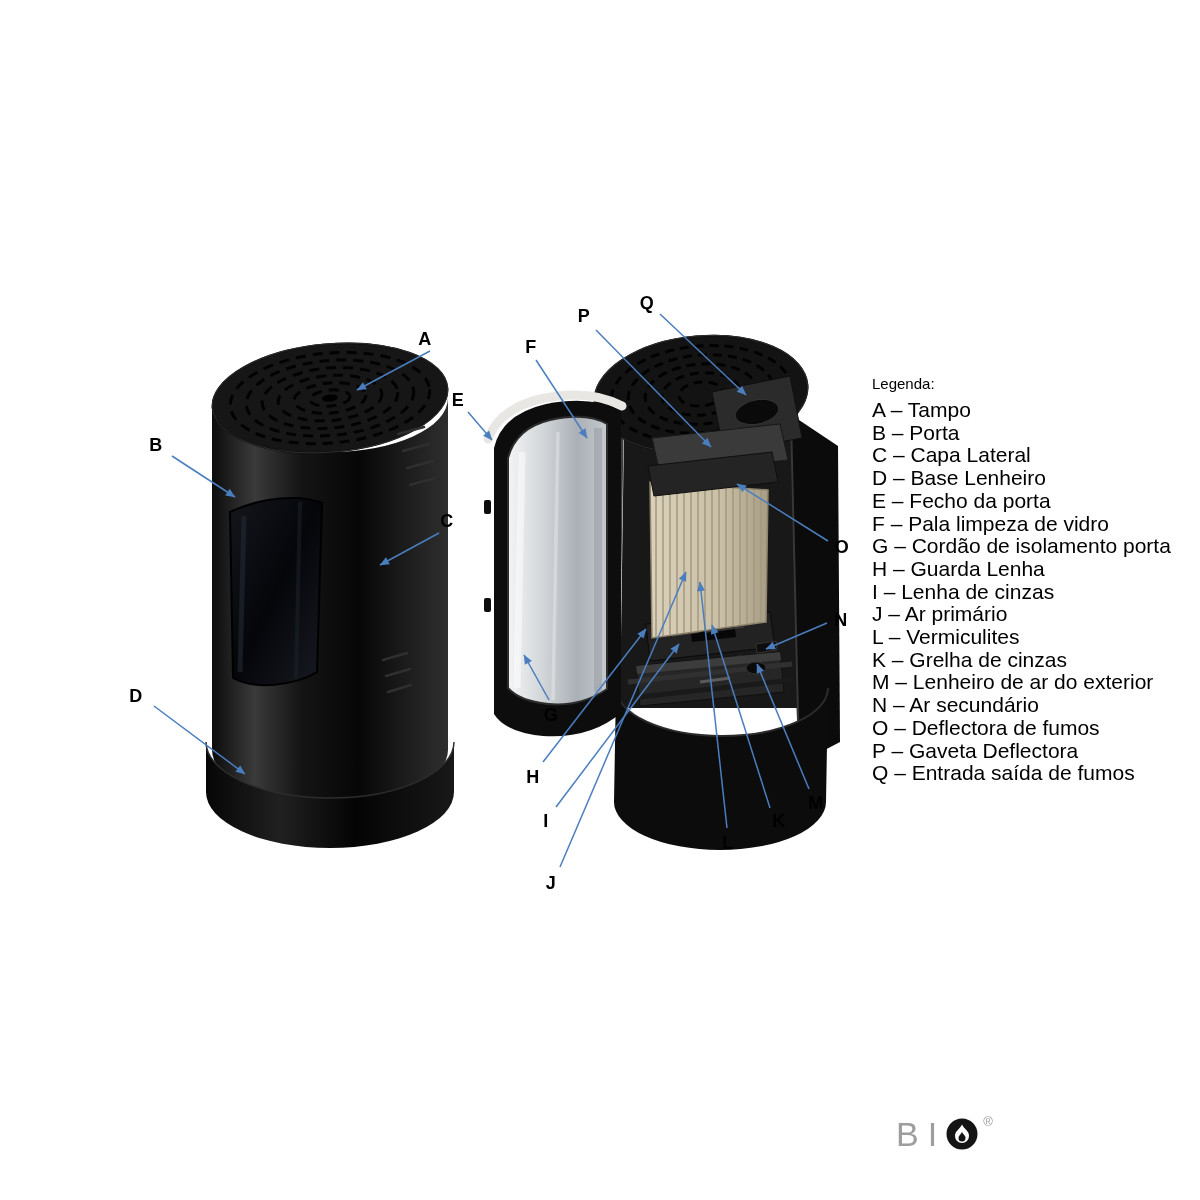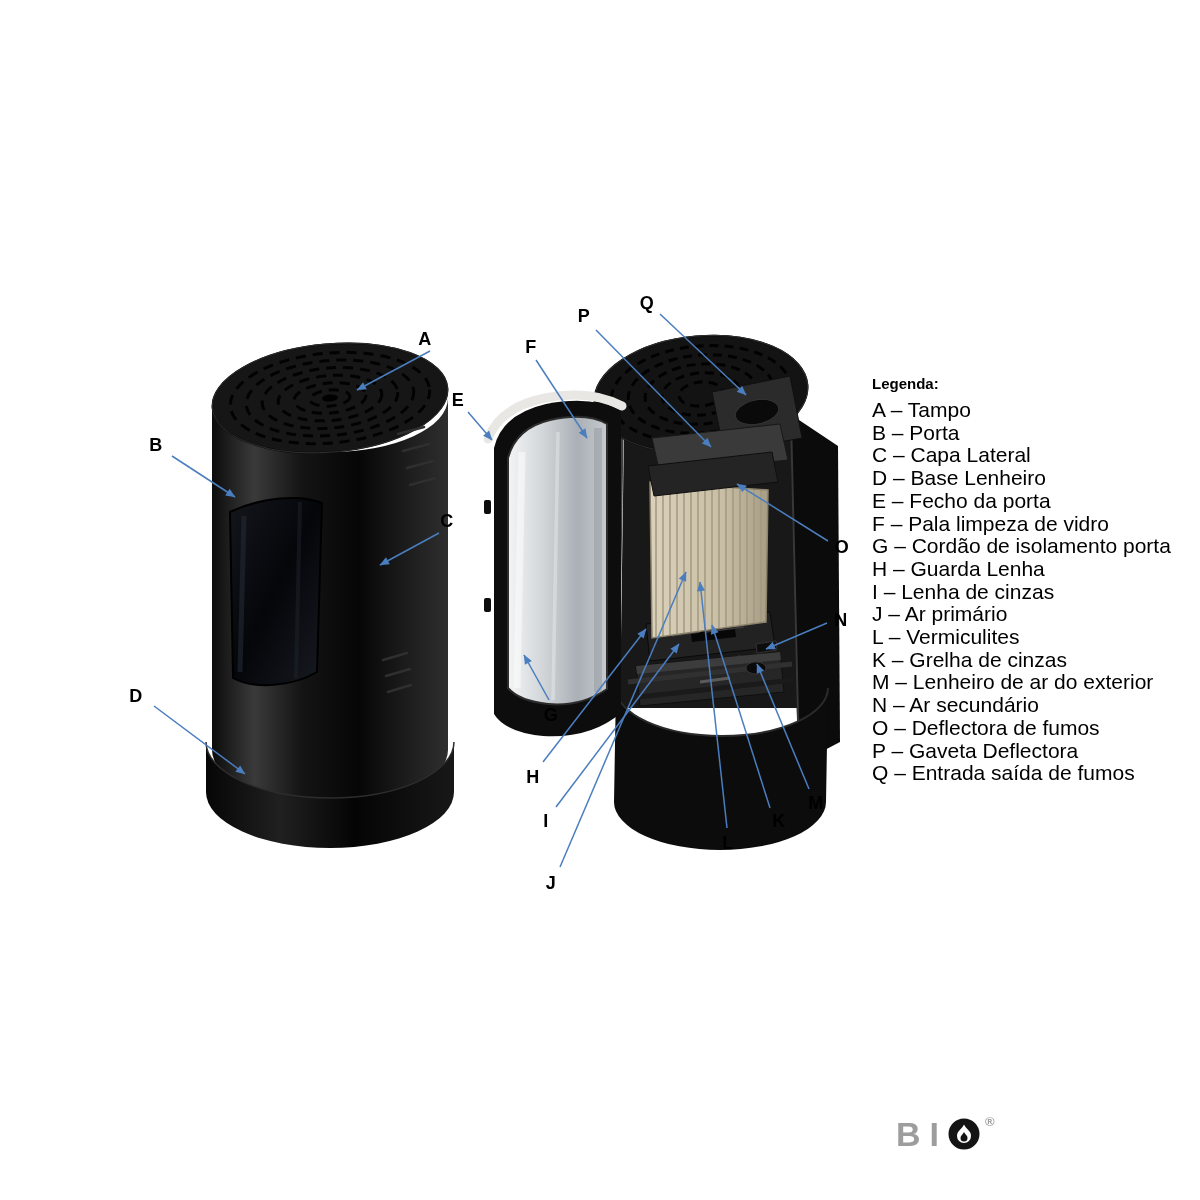--- a/index.html
+++ b/index.html
@@ -6,26 +6,26 @@
   .canvas{
     position:relative;width:1200px;height:1200px;background:#ffffff;
     font-family:"Liberation Sans",sans-serif;overflow:hidden;
   }
   .art{position:absolute;left:0;top:0;}
   .co{
     position:absolute;transform:translate(-50%,-50%);
     font-size:18px;font-weight:700;color:#000;letter-spacing:.5px;
   }
   .legend{position:absolute;left:872px;top:372px;width:235px;color:#000;}
-  .legend-title{font-size:15px;font-weight:700;line-height:24px;margin-bottom:3px;}
+  .legend-title{font-size:15px;font-weight:400;line-height:24px;margin-bottom:3px;}
   .legend-item{font-size:21px;line-height:22.7px;white-space:nowrap;}
   .logo{
     position:absolute;left:896px;top:1112px;height:44px;
     display:flex;align-items:center;color:#9d9d9d;
-    font-size:34px;letter-spacing:9px;font-weight:700;
+    font-size:34px;letter-spacing:9px;font-weight:400;
   }
   .logo .o-wrap{width:32px;height:32px;margin:0 9px 0 0;flex:0 0 auto;}
   .logo .reg{font-size:13px;letter-spacing:0;align-self:flex-start;margin-left:-4px;margin-top:2px;}
 </style>
 </head>
 <body>
 
 <div class="canvas">
 
   <svg class="art" width="1200" height="1200" viewBox="0 0 1200 1200">

